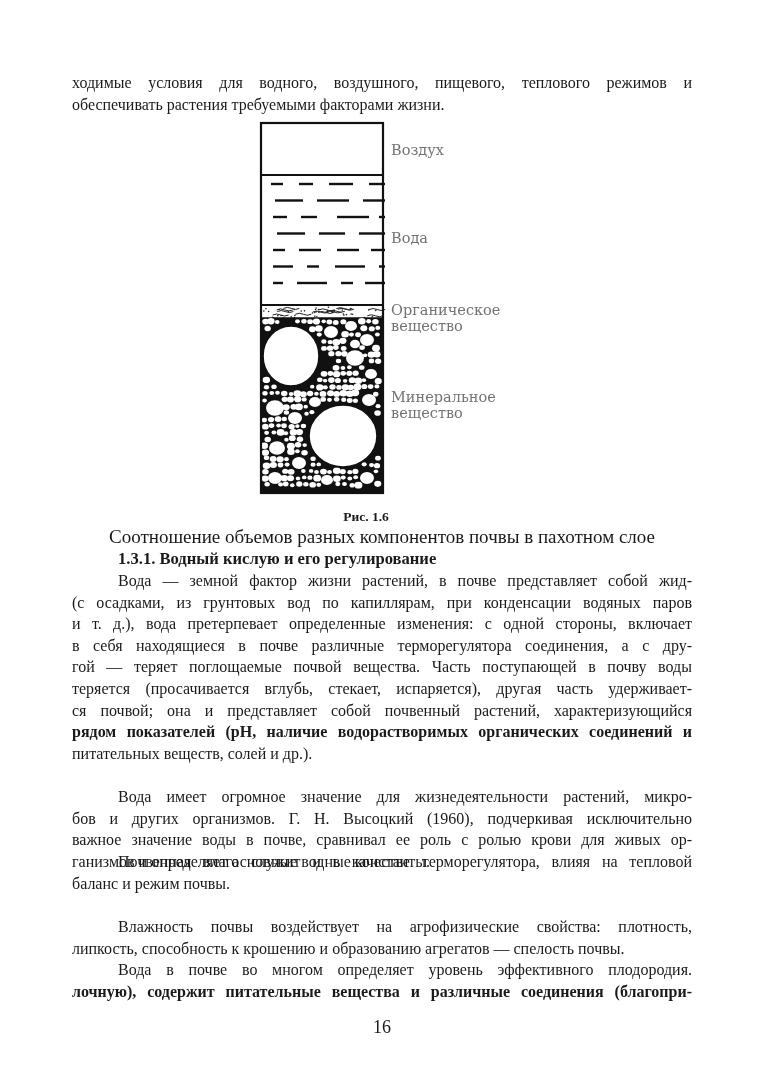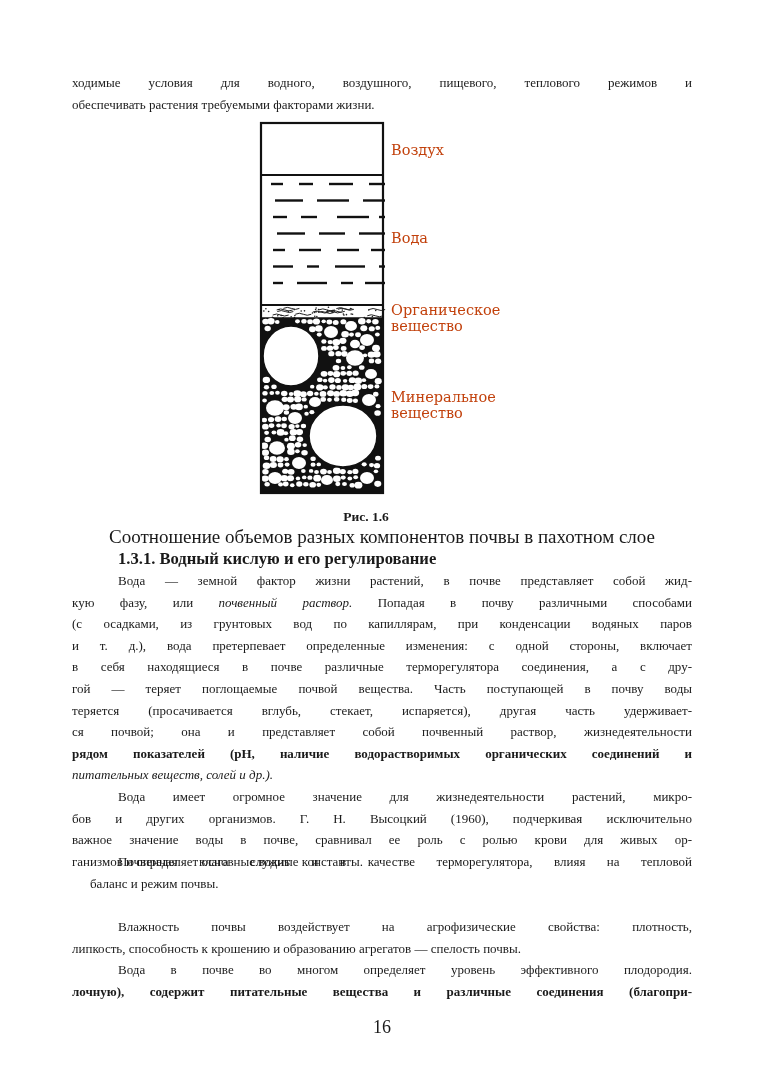--- a/index.html
+++ b/index.html
@@ -1,25 +1,25 @@
 <!DOCTYPE html>
 <html><head>
 <meta charset="utf-8">
 <style>
   html, body { margin: 0; padding: 0; background: #ffffff; }
   body { width: 764px; height: 1080px; position: relative; overflow: hidden;
          font-family: "Liberation Serif", "DejaVu Serif", serif; color: #1a1a1a; }
   .page { position: absolute; left: 0; top: 0; width: 764px; height: 1080px; }
-  .para { position: absolute; left: 72px; width: 620px; font-size: 13px; line-height: 21.6px;
+  .para { position: absolute; left: 72px; width: 620px; font-size: 16px; line-height: 21.6px;
           text-align: justify; margin: 0; }
   .para.indent { text-indent: 46px; }
   .line { display: block; text-align: justify; text-align-last: justify; white-space: nowrap; }
   .line.last { text-align-last: left; }
   .figure { position: absolute; left: 255px; top: 118px; width: 260px; height: 380px; }
-  .fig-label { position: absolute; font-family: "DejaVu Serif", serif; font-size: 14.5px; line-height: 17px; color: #c2410c; }
+  .fig-label { position: absolute; font-family: "DejaVu Serif", serif; font-size: 14.5px; line-height: 17px; color: #737373; }
   .caption-num { position: absolute; top: 509px; left: 0; width: 732px; text-align: center;
                  font-weight: bold; font-size: 13.5px; }
   .caption-text { position: absolute; top: 526px; left: 0; width: 764px; text-align: center; font-size: 19px; }
   .heading { position: absolute; top: 549px; left: 118px; font-weight: bold; font-size: 16.6px; }
   .pagenum { position: absolute; top: 1017px; left: 0; width: 764px; text-align: center; font-size: 18px; }
   em { font-style: italic; }
 </style>
 </head>
 <body>
 
@@ -346,39 +346,38 @@
   </div>
 
   <div class="caption-num">Рис. 1.6</div>
   <div class="caption-text">Соотношение объемов разных компонентов почвы в пахотном слое</div>
 
   <div class="heading">1.3.1. Водный кислую и его регулирование</div>
 
   <div id="body-text">
       <p class="para indent" style="top: 570px; text-indent: 0px;">
         <span class="line" style="padding-left: 46px;">Вода — земной фактор жизни растений, в почве представляет собой жид-</span>
-        <span class="line" style="text-indent: 0px;">кую фазу, или <em>почвенный раствор.</em> Попадая в почву различными способами</span>
         <span class="line" style="text-indent: 0px;">(с осадками, из грунтовых вод по капиллярам, при конденсации водяных паров</span>
         <span class="line" style="text-indent: 0px;">и т. д.), вода претерпевает определенные изменения: с одной стороны, включает</span>
         <span class="line" style="text-indent: 0px;">в себя находящиеся в почве различные терморегулятора соединения, а с дру-</span>
         <span class="line" style="text-indent: 0px;">гой — теряет поглощаемые почвой вещества. Часть поступающей в почву воды</span>
         <span class="line" style="text-indent: 0px;">теряется (просачивается вглубь, стекает, испаряется), другая часть удерживает-</span>
-        <span class="line" style="text-indent: 0px;">ся почвой; она и представляет собой почвенный раствор, жизнедеятельности</span>
+        <span class="line" style="text-indent: 0px;">ся почвой; она и представляет собой почвенный растений, характеризующийся</span>
         <span class="line" style="text-indent: 0px; font-weight: bold;">рядом показателей (pH, наличие водорастворимых органических соединений и</span>
-        <span class="line last" style="text-indent: 0px; font-style: italic;">питательных веществ, солей и др.).</span>
+        <span class="line last" style="text-indent: 0px;">питательных веществ, солей и др.).</span>
       </p>
       <p class="para indent" style="top: 786px; text-indent: 0px;">
         <span class="line" style="padding-left: 46px;">Вода имеет огромное значение для жизнедеятельности растений, микро-</span>
         <span class="line" style="text-indent: 0px;">бов и других организмов. Г. Н. Высоцкий (1960), подчеркивая исключительно</span>
         <span class="line" style="text-indent: 0px;">важное значение воды в почве, сравнивал ее роль с ролью крови для живых ор-</span>
         <span class="line last" style="text-indent: 0px;">ганизмов и определяет основные водные константы.</span>
       </p>
       <p class="para indent" style="top: 851px; text-indent: 0px;">
         <span class="line" style="padding-left: 46px;">Почвенная влага служит и в качестве терморегулятора, влияя на тепловой</span>
-        <span class="line last" style="text-indent: 0px; margin-left: 18px;">баланс и режим почвы.</span>
+        <span class="line last" style="text-indent: 0px;">баланс и режим почвы.</span>
       </p>
       <p class="para indent" style="top: 916px; text-indent: 0px;">
         <span class="line" style="padding-left: 46px;">Влажность почвы воздействует на агрофизические свойства: плотность,</span>
         <span class="line last" style="text-indent: 0px;">липкость, способность к крошению и образованию агрегатов — спелость почвы.</span>
       </p>
       <p class="para indent" style="top: 959px; text-indent: 0px;">
         <span class="line" style="padding-left: 46px;">Вода в почве во многом определяет уровень эффективного плодородия.</span>
         <span class="line" style="text-indent: 0px; font-weight: bold;">лочную), содержит питательные вещества и различные соединения (благопри-</span>
       </p>
     </div>

